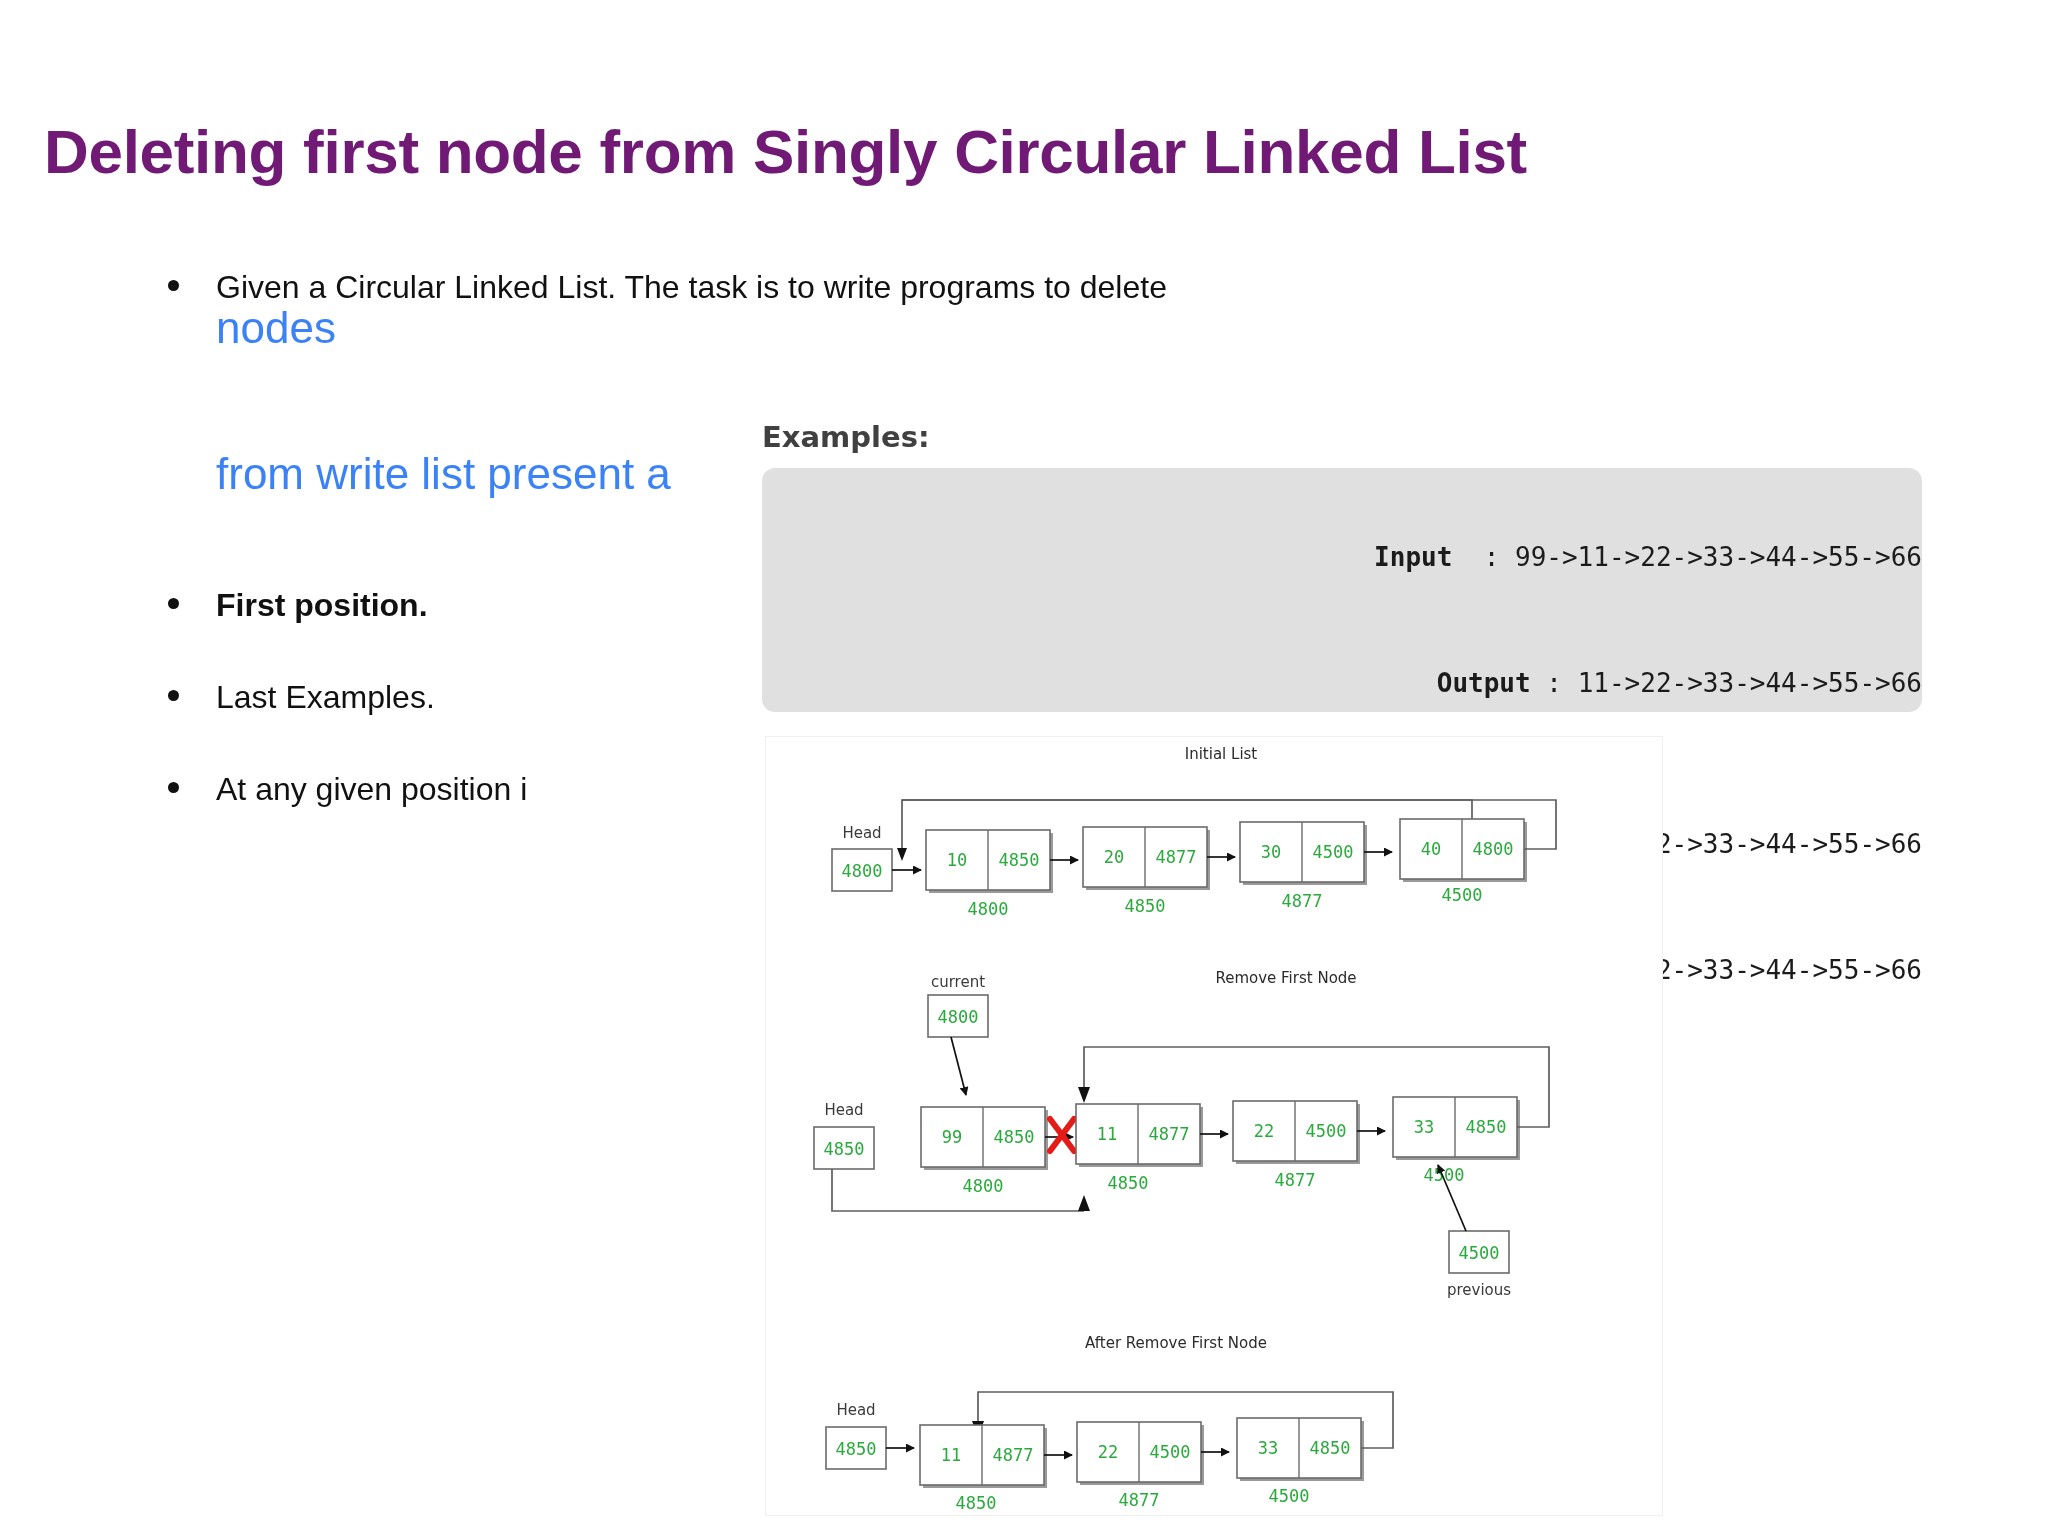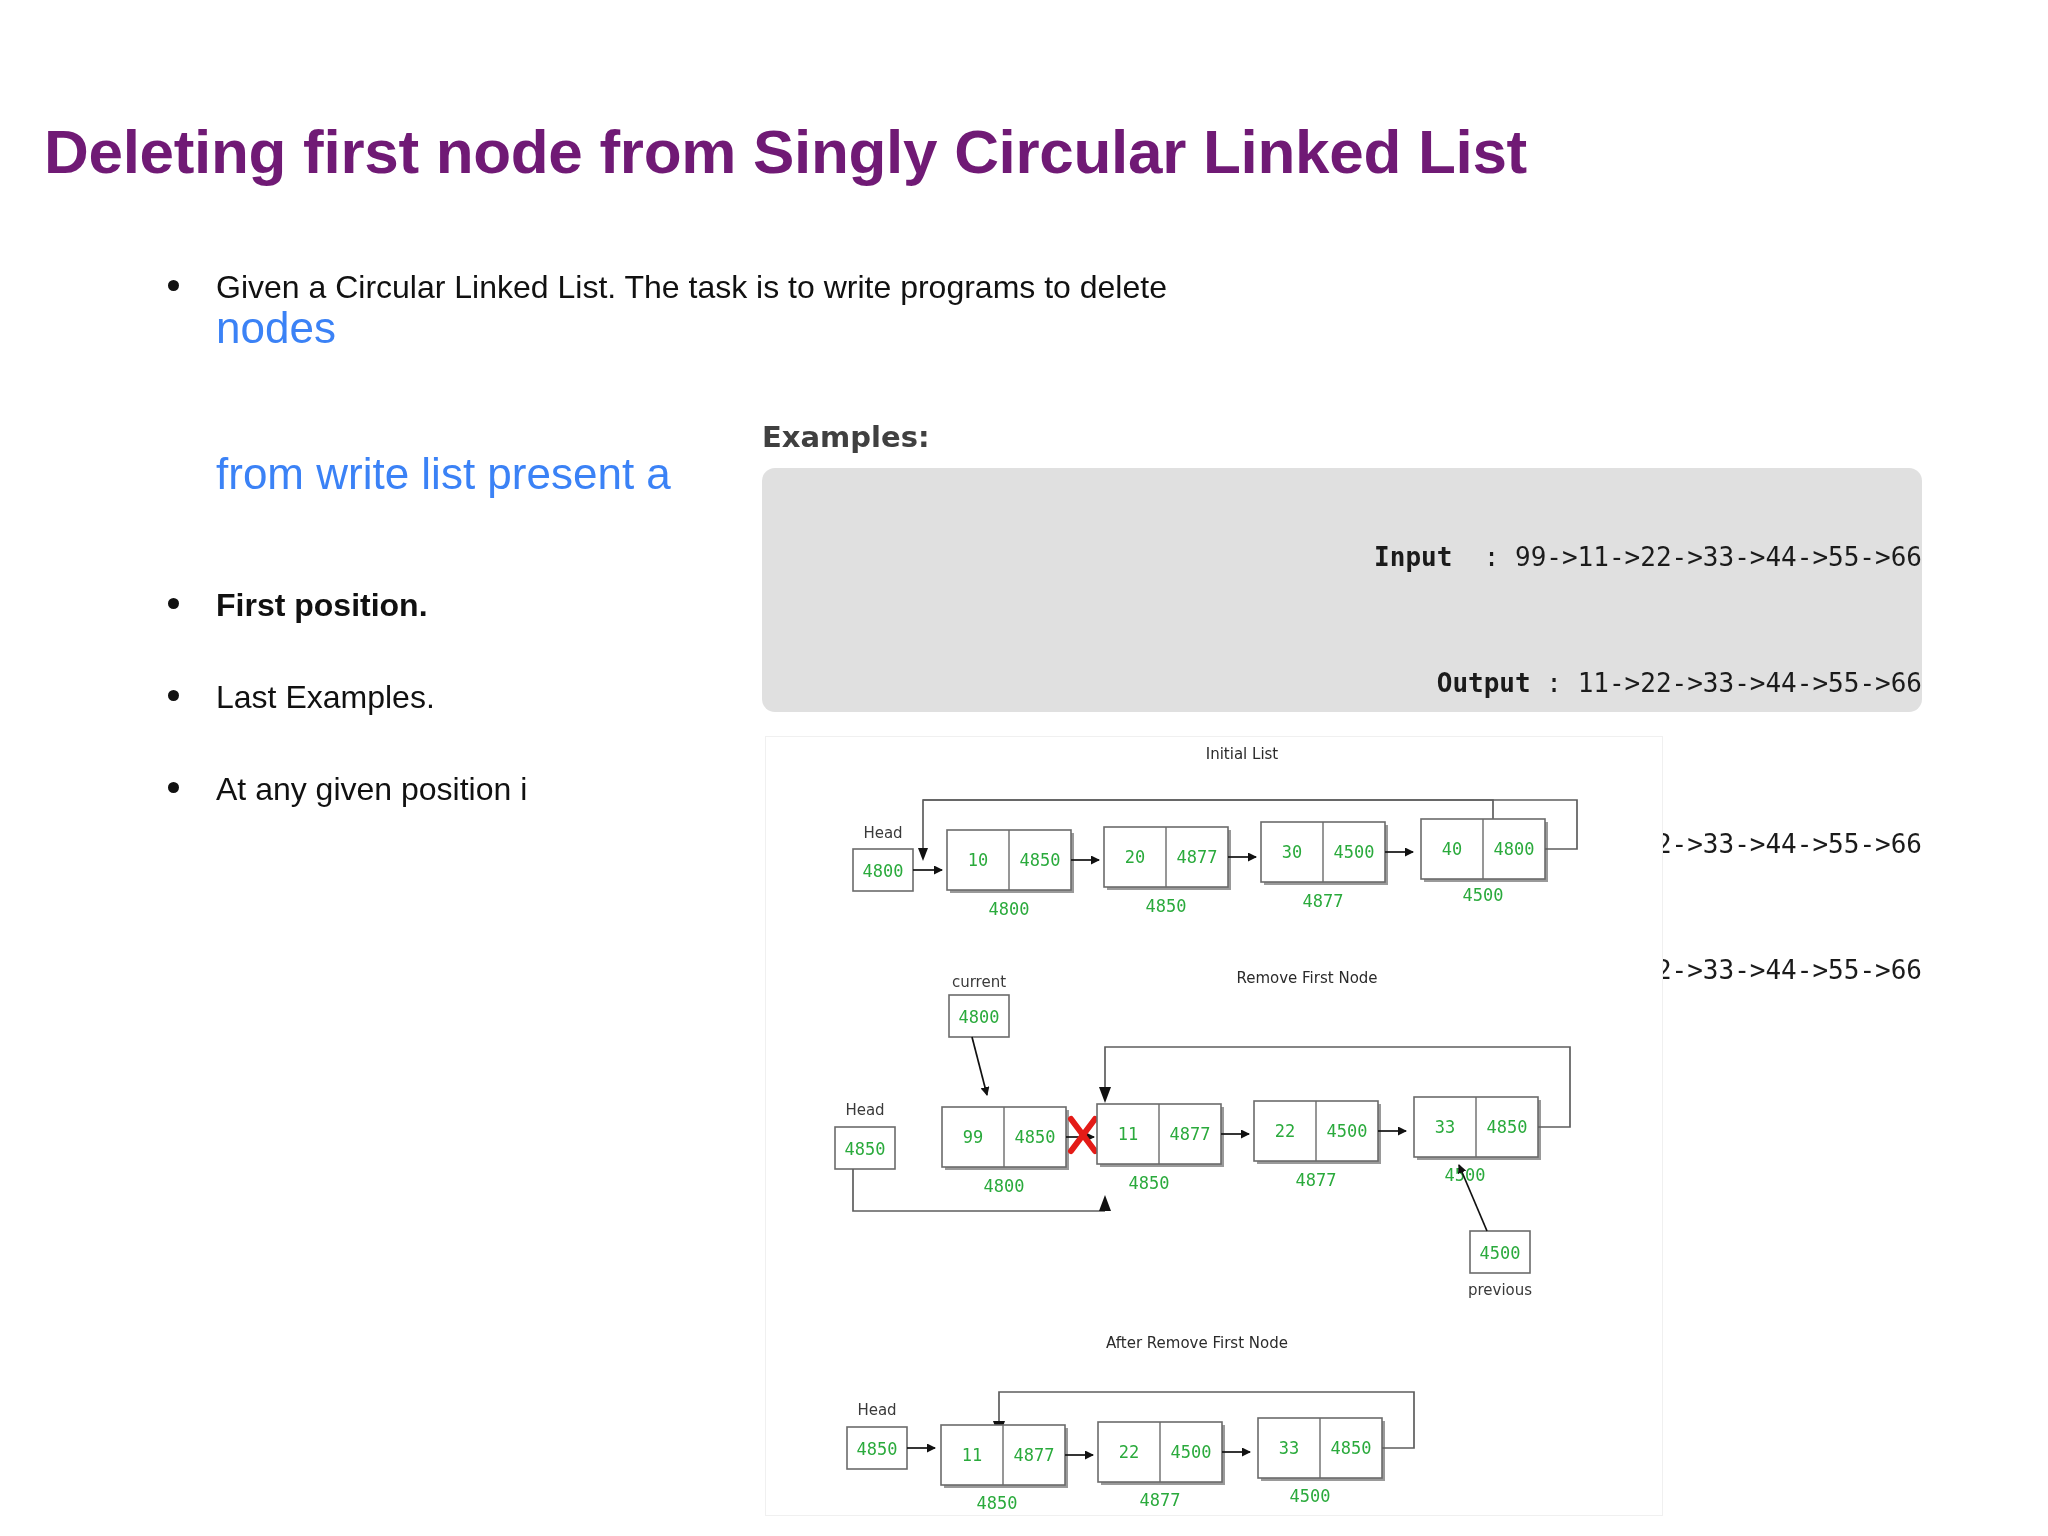--- a/index.html
+++ b/index.html
@@ -72,21 +72,20 @@
   .code-line .kw{font-weight:bold;}
   .code-gap{height:34px;}
 
   .diagram-panel{
     position:absolute;left:765px;top:736px;
     width:898px;height:780px;
     background:#ffffff;
     border:1px solid #f0f0f0;
     box-sizing:border-box;
     overflow:hidden;
-    padding-left:21px;
   }
   .diagram-panel svg{display:block;}
 </style>
 </head>
 <body>
 
 <div class="slide">
 
   <div class="slide-title">Deleting first node from Singly Circular Linked List</div>
 

